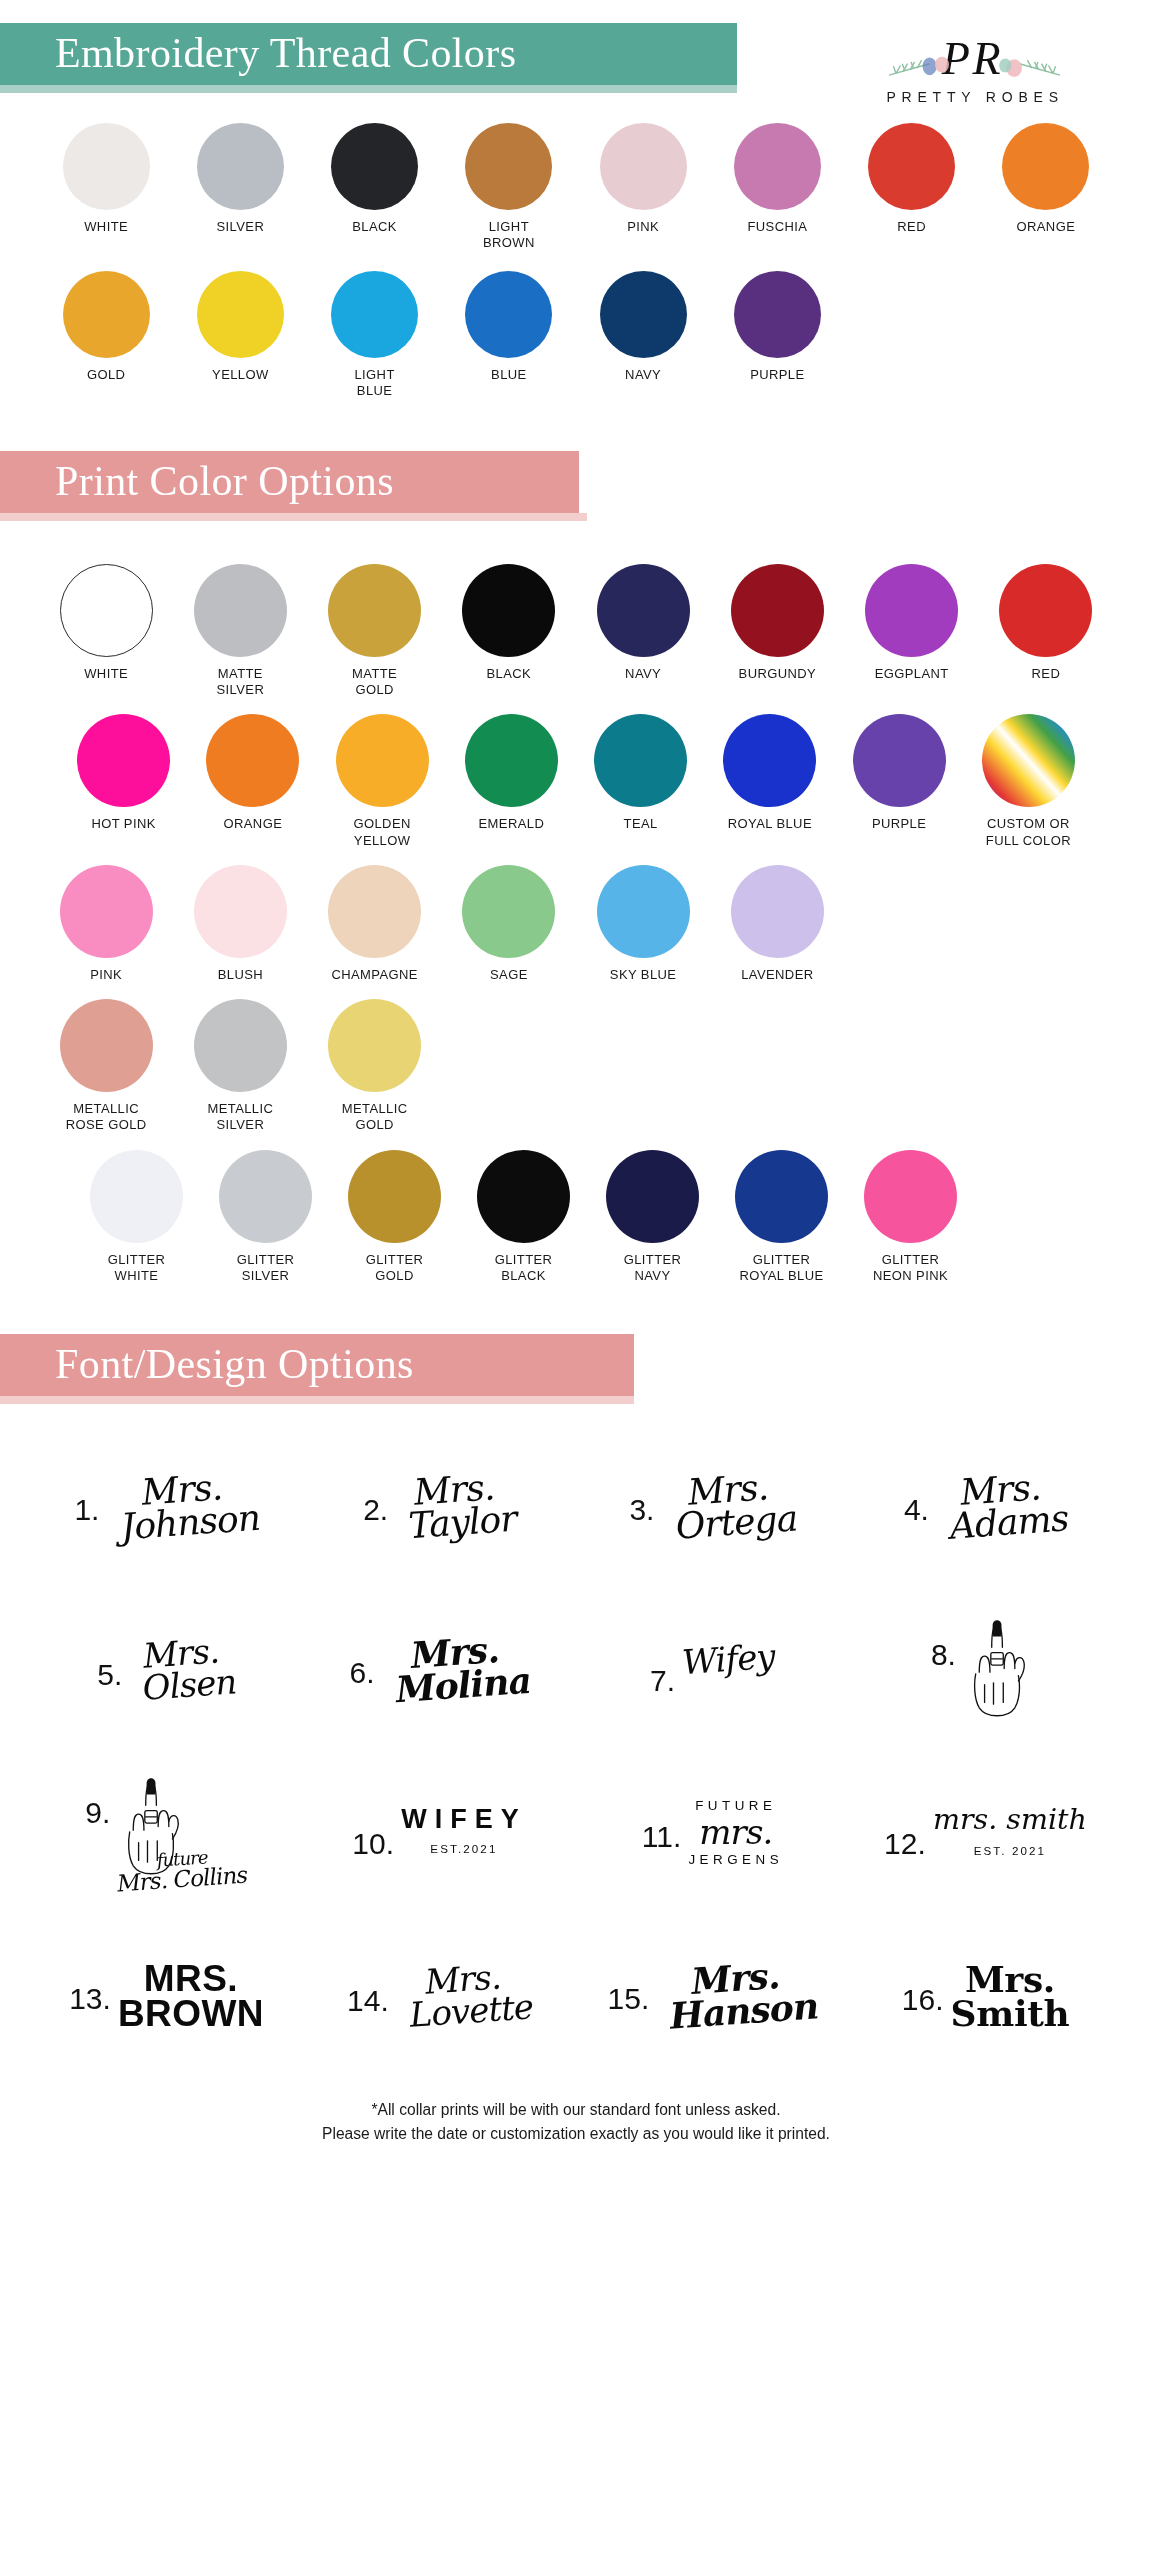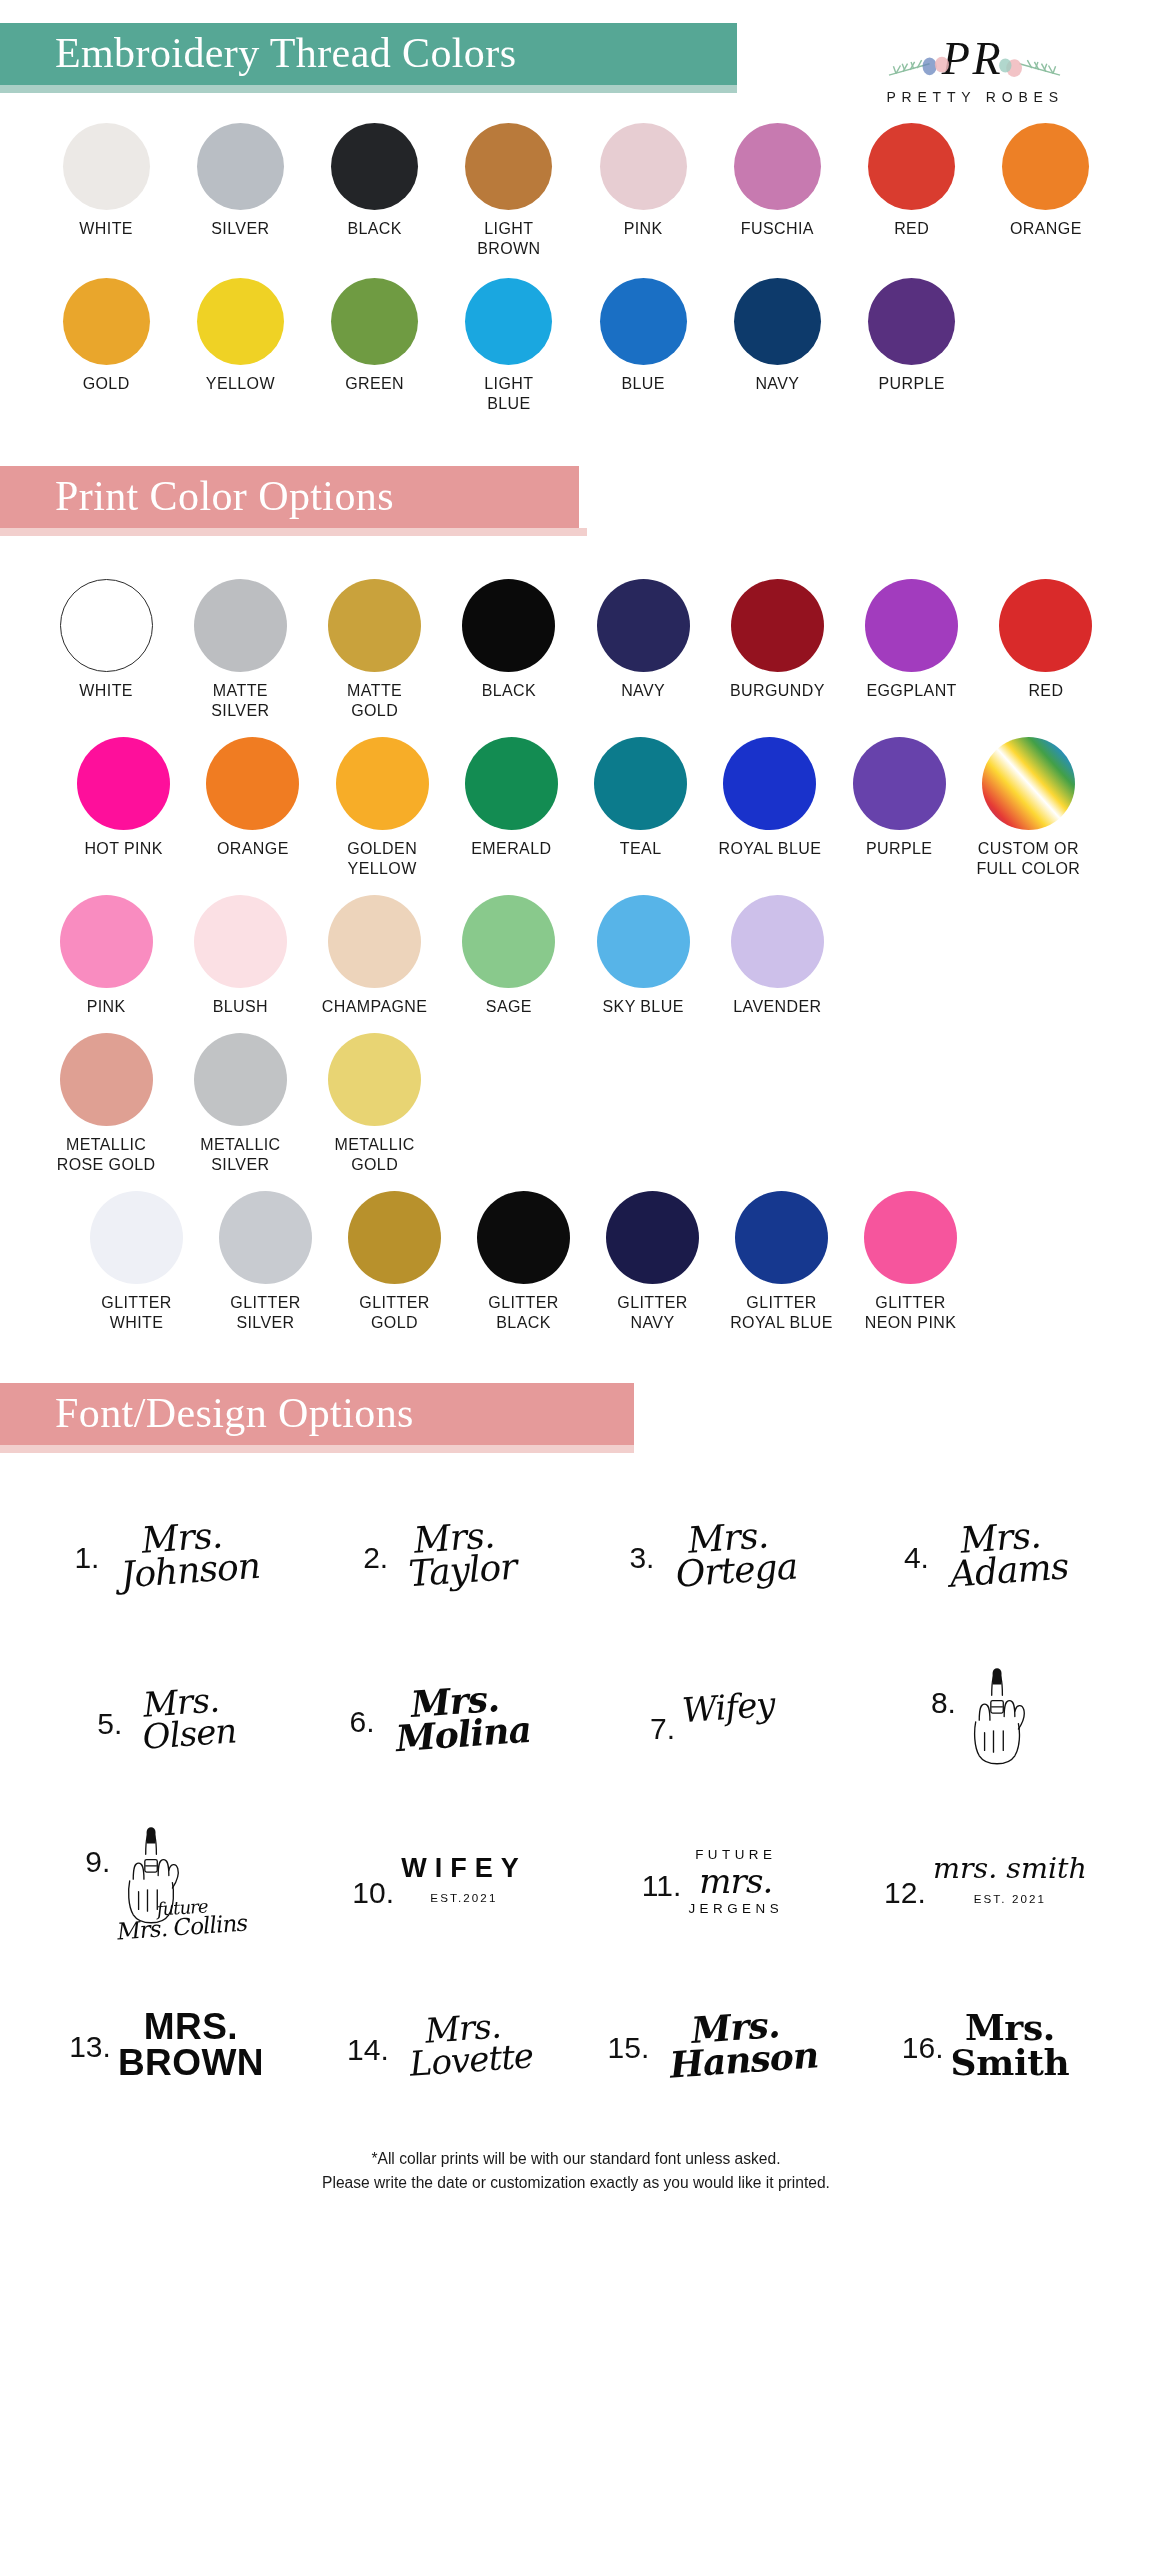--- a/index.html
+++ b/index.html
@@ -88,21 +88,21 @@
   }
   .sw {
     border-radius: 50%;
     display: block;
   }
   .sw-thread { width: 87px; height: 87px; }
   .sw-print  { width: 93px; height: 93px; }
   .lbl {
     margin-top: 9px;
     font-family: "Liberation Sans", sans-serif;
-    font-size: 16px;
+    font-size: 13px;
     letter-spacing: 0.4px;
     color: #1a1a1a;
     text-align: center;
     line-height: 1.25;
     text-transform: uppercase;
     white-space: pre-line;
   }
 
   
   .font-grid {
@@ -276,24 +276,20 @@
     </div>
     <div class="cell">
       <span class="sw sw-thread" style="background:#e9a62c;"></span>
       <span class="lbl">GOLD</span>
     </div>
     <div class="cell">
       <span class="sw sw-thread" style="background:#efd225;"></span>
       <span class="lbl">YELLOW</span>
     </div>
     <div class="cell">
-      <span class="sw sw-thread" style="background:#6f9b42;"></span>
-      <span class="lbl">GREEN</span>
-    </div>
-    <div class="cell">
       <span class="sw sw-thread" style="background:#1aa7e0;"></span>
       <span class="lbl">LIGHT
 BLUE</span>
     </div>
     <div class="cell">
       <span class="sw sw-thread" style="background:#1a6fc4;"></span>
       <span class="lbl">BLUE</span>
     </div>
     <div class="cell">
       <span class="sw sw-thread" style="background:#0d3a6b;"></span>

